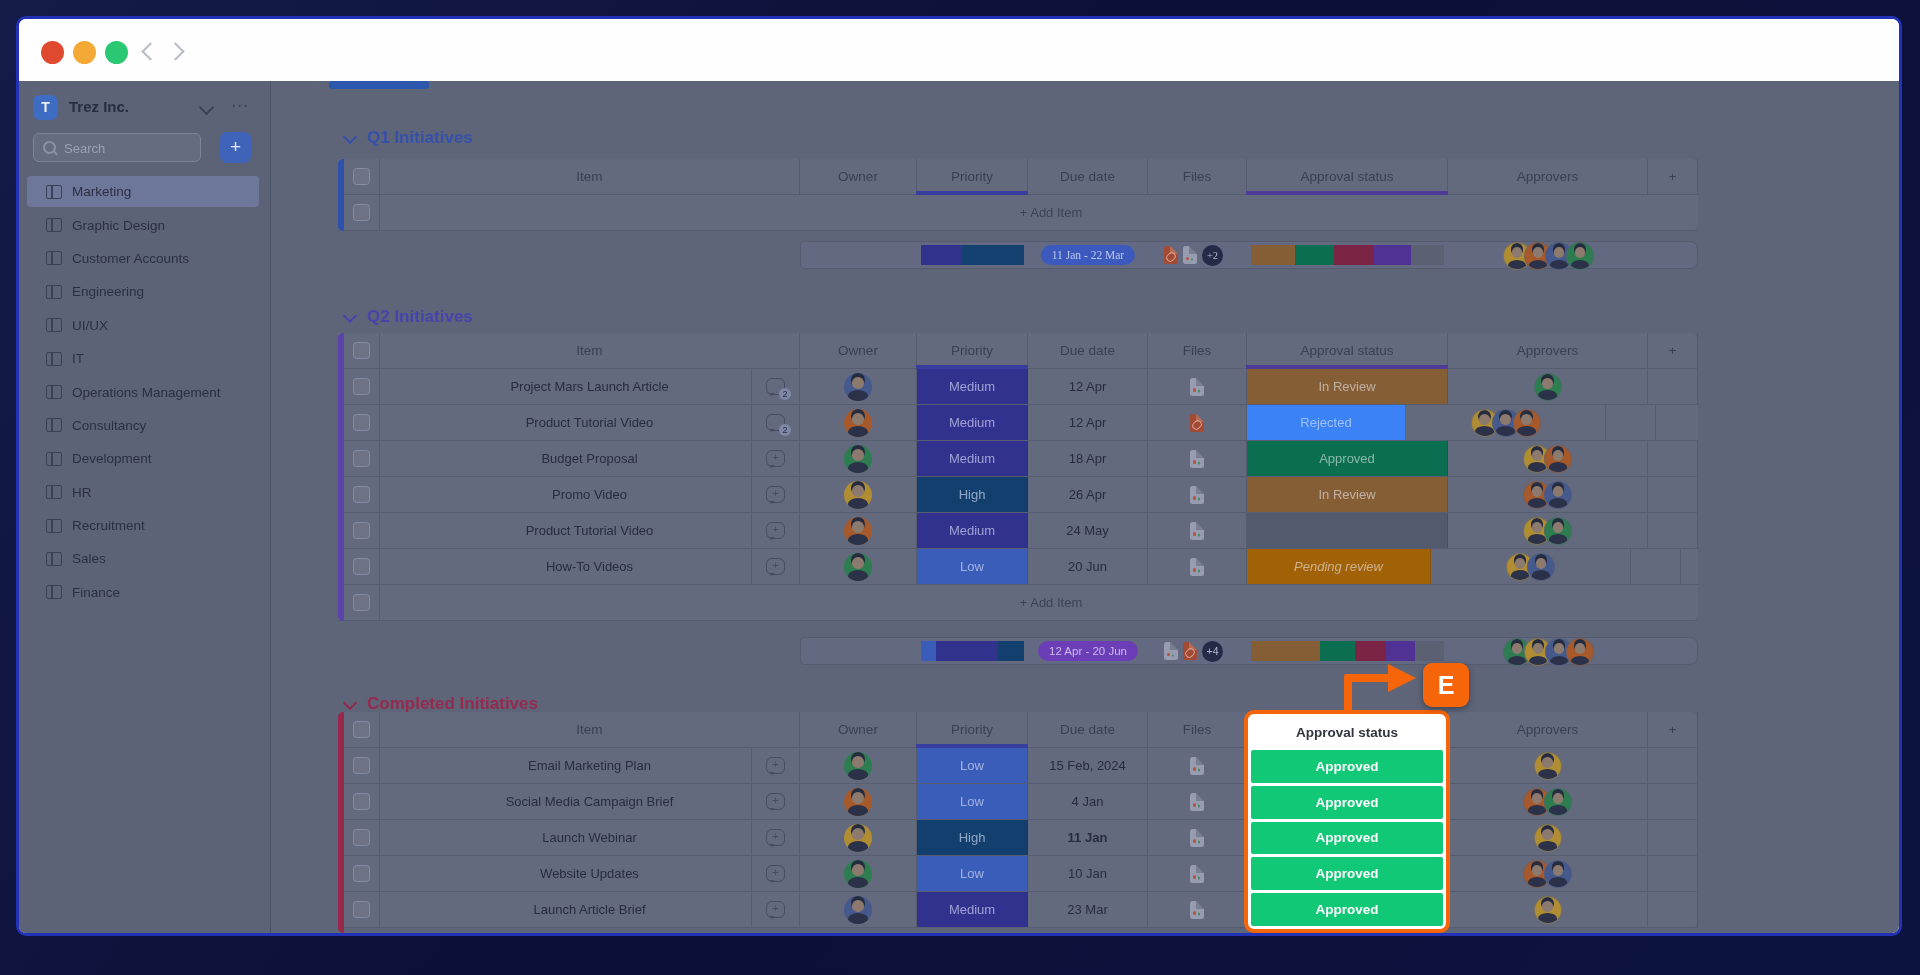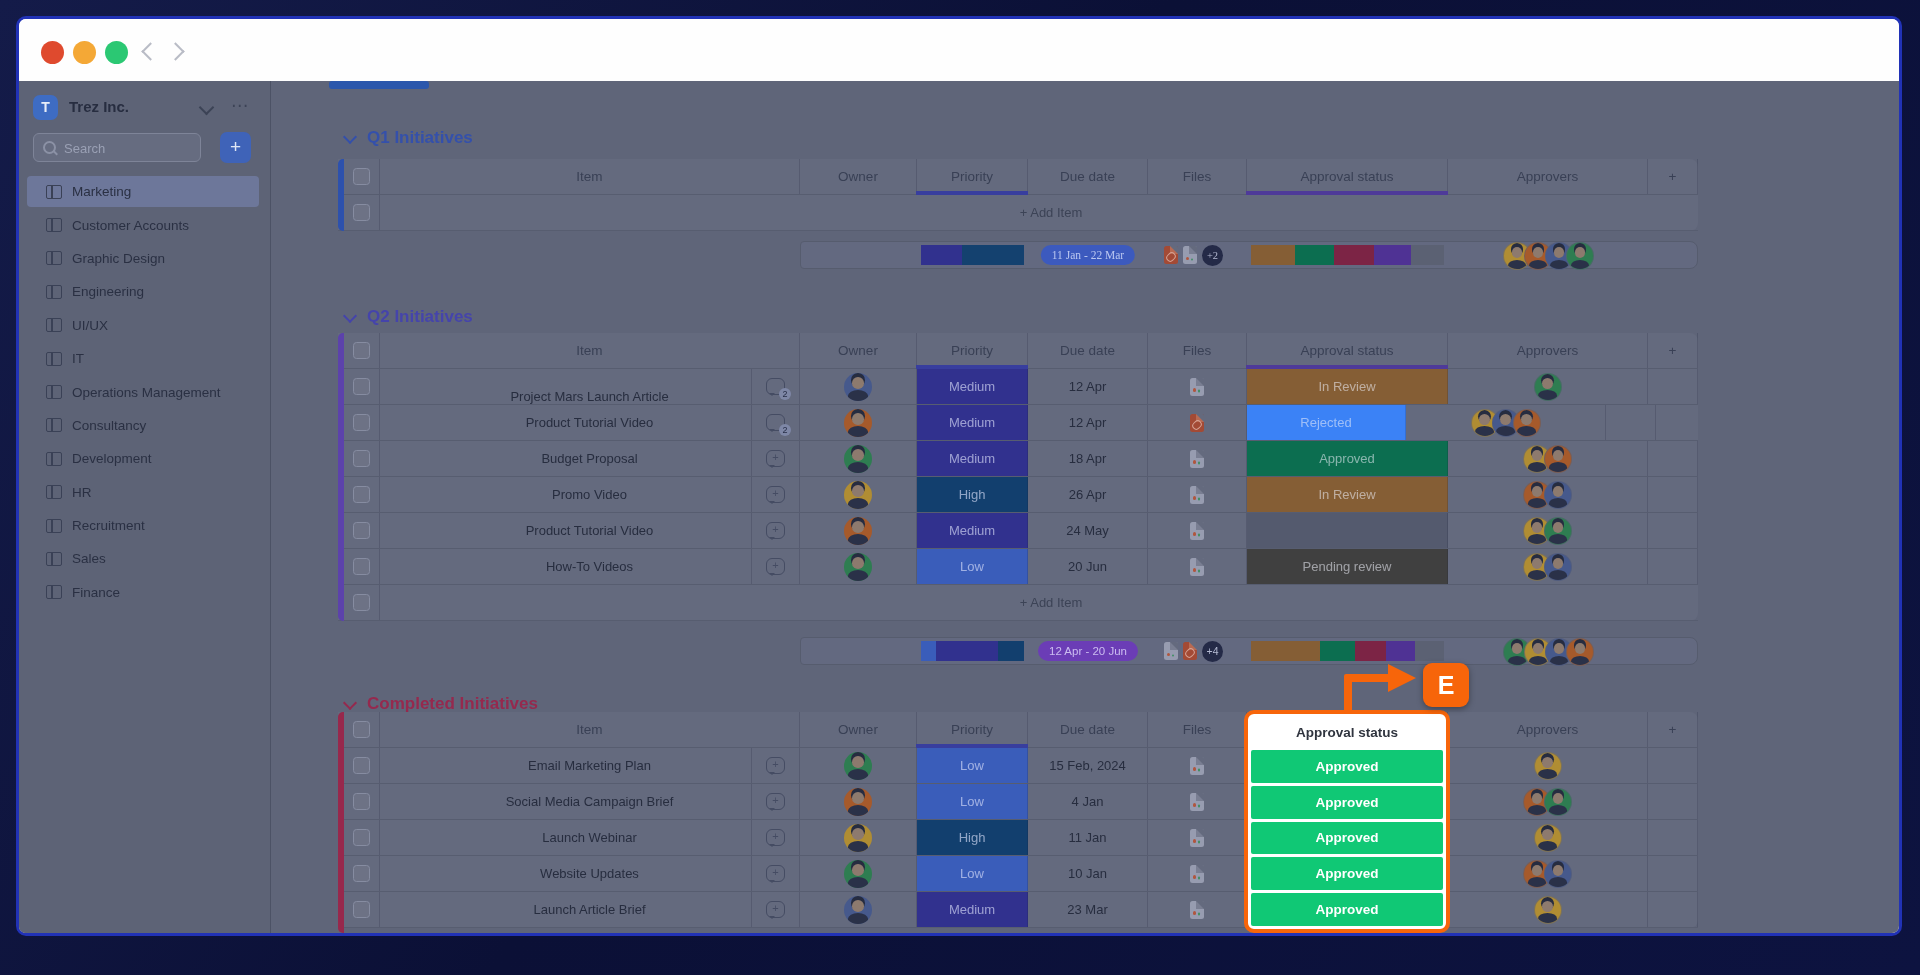--- a/index.html
+++ b/index.html
@@ -130,25 +130,25 @@
           </div>
           <div class="add-btn">+</div>
         </div>
         <div class="sb-list" id="sb-items">
             <div class="sb-item sel">
               <div class="board-icon"></div>
               <div class="sb-label">Marketing</div>
             </div>
             <div class="sb-item">
               <div class="board-icon"></div>
+              <div class="sb-label">Graphic Design</div>
+            </div>
+            <div class="sb-item">
+              <div class="board-icon"></div>
               <div class="sb-label">Customer Accounts</div>
-            </div>
-            <div class="sb-item">
-              <div class="board-icon"></div>
-              <div class="sb-label">Graphic Design</div>
             </div>
             <div class="sb-item">
               <div class="board-icon"></div>
               <div class="sb-label">Engineering</div>
             </div>
             <div class="sb-item">
               <div class="board-icon"></div>
               <div class="sb-label">UI/UX</div>
             </div>
             <div class="sb-item">
@@ -298,21 +298,21 @@
                 </div>
                 <div class="tcell" style="width: 50px;">
                   <div>+</div>
                 </div>
               </div>
               <div class="trow">
                 <div class="tcell first" style="width: 6px; border-right: none;"></div>
                 <div class="tcell" style="width: 36px;">
                   <div class="cb"></div>
                 </div>
-                <div class="tcell" style="width: 420px; align-items: flex-end;">
+                <div class="tcell" style="width: 420px;">
                   <div>Project Mars Launch Article</div>
                   <div class="chatbox">
                     <div class="bub">
                       <div class="cnt">2</div>
                     </div>
                   </div>
                 </div>
                 <div class="tcell" style="width: 117px;">
                   <div class="av own" style="background: rgb(70, 89, 140);"></div>
                 </div>
@@ -490,21 +490,21 @@
                 </div>
                 <div class="tcell" style="width: 111px; background: rgb(58, 93, 186); color: rgba(222, 228, 252, 0.62);">
                   <div>Low</div>
                 </div>
                 <div class="tcell" style="width: 120px;">
                   <div>20 Jun</div>
                 </div>
                 <div class="tcell" style="width: 99px;">
                   <div class="doc-ic"></div>
                 </div>
-                <div class="tcell" style="width: 201px; background: #404040; color: rgba(238, 240, 250, 0.55);">
+                <div class="tcell" style="width: 184px; background: #a16207; color: rgba(238, 240, 250, 0.55); font-style: italic;">
                   <div>Pending review</div>
                 </div>
                 <div class="tcell" style="width: 200px;">
                   <div class="avset">
                     <div class="av" style="background: rgb(176, 141, 51);"></div>
                     <div class="av" style="background: rgb(70, 89, 140);"></div>
                   </div>
                 </div>
                 <div class="tcell" style="width: 50px;"></div>
               </div>
@@ -656,21 +656,21 @@
                   <div class="chatbox">
                     <div class="bub">+</div>
                   </div>
                 </div>
                 <div class="tcell" style="width: 117px;">
                   <div class="av own" style="background: rgb(176, 141, 51);"></div>
                 </div>
                 <div class="tcell" style="width: 111px; background: rgb(18, 63, 110); color: rgba(222, 228, 252, 0.62);">
                   <div>High</div>
                 </div>
-                <div class="tcell" style="width: 120px;">
+                <div class="tcell" style="width: 120px; font-weight: bold;">
                   <div>11 Jan</div>
                 </div>
                 <div class="tcell" style="width: 99px;">
                   <div class="doc-ic"></div>
                 </div>
                 <div class="tcell" style="width: 201px;"></div>
                 <div class="tcell" style="width: 200px;">
                   <div class="avset">
                     <div class="av" style="background: rgb(176, 141, 51);"></div>
                   </div>

